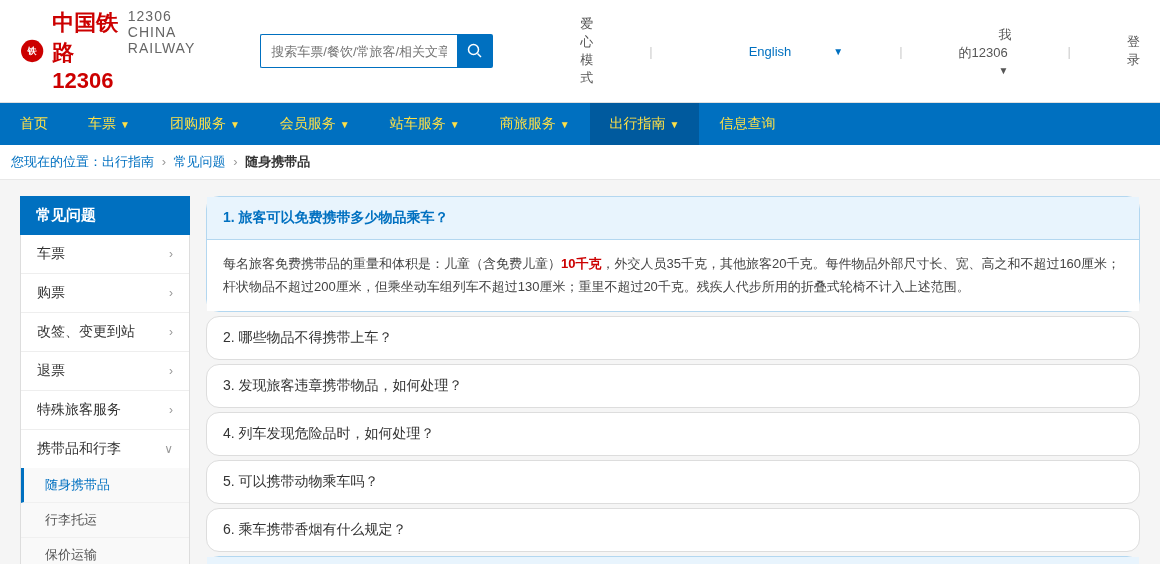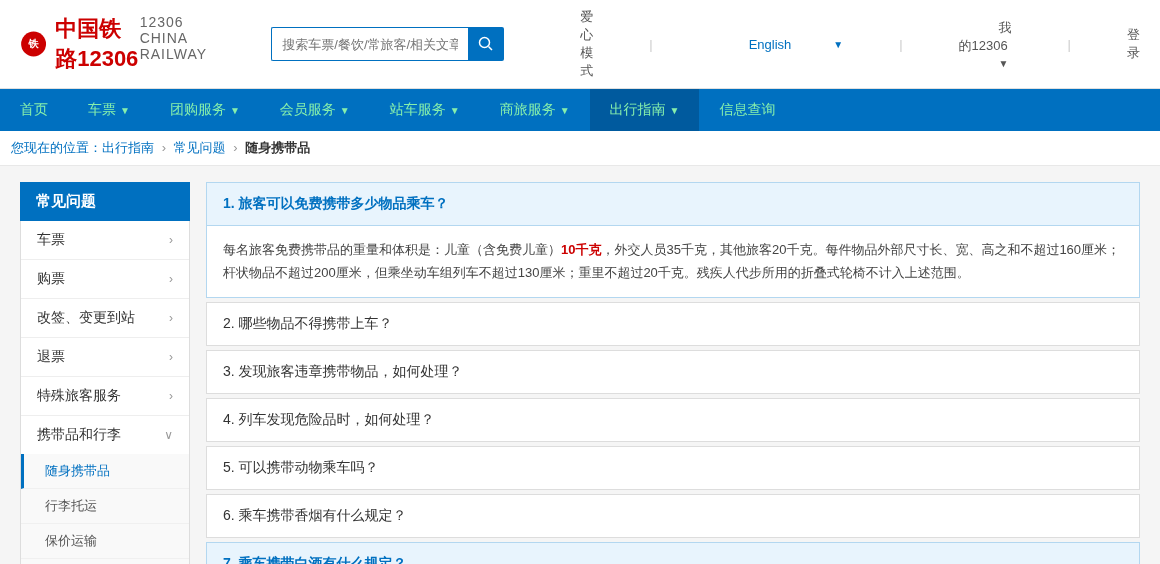--- a/index.html
+++ b/index.html
@@ -5,32 +5,32 @@
     * { margin: 0; padding: 0; box-sizing: border-box; }
     body { font-family: "Microsoft YaHei", SimHei, Arial, sans-serif; font-size: 14px; color: #333; background: #f5f5f5; }
 
     
     .header { background: #fff; border-bottom: 1px solid #e0e0e0; padding: 8px 20px; display: flex; align-items: center; justify-content: space-between; }
     .logo-area { display: flex; align-items: center; gap: 8px; }
     .logo-icon { width: 48px; height: 48px; }
     .logo-text { display: flex; flex-direction: row; }
     .logo-title { font-size: 22px; font-weight: bold; color: #c00; }
     .logo-sub { font-size: 14px; color: #666; letter-spacing: 1px; }
-    .search-area { display: flex; align-items: flex-end; flex: 1; max-width: 380px; margin: 0 36px; }
+    .search-area { display: flex; align-items: flex-end; flex: 1; max-width: 380px; margin: 0 47px; }
     .search-input { flex: 1; height: 34px; border: 1px solid #0070c0; border-right: none; padding: 0 10px; font-size: 13px; color: #999; outline: none; border-radius: 2px 0 0 2px; }
     .search-btn { width: 36px; height: 34px; background: #0070c0; border: none; cursor: pointer; display: flex; align-items: center; justify-content: center; border-radius: 0 2px 2px 0; }
     .header-right { display: flex; align-items: center; gap: 16px; font-size: 13px; color: #555; }
     .header-right span { cursor: pointer; margin-left: 40px; }
     .header-right .separator { color: #ccc; }
     .lang-item { display: flex; align-items: center; gap: 2px; color: #0070c0; }
     .chevron-small { font-size: 10px; }
 
     
     .nav { background: #0070c0; display: flex; align-items: stretch; }
-    .nav-item { padding: 12px 20px; color: #86efac; font-size: 14px; cursor: pointer; display: flex; align-items: center; gap: 4px; white-space: nowrap; }
+    .nav-item { padding: 12px 20px; color: #fde047; font-size: 14px; cursor: pointer; display: flex; align-items: center; gap: 4px; white-space: nowrap; }
     .nav-item.active { background: #005a9e; }
     .nav-item .nav-chevron { font-size: 10px; }
 
     
     .breadcrumb { padding: 8px 11px; font-size: 13px; color: #666; background: #fff; border-bottom: 1px solid #e8e8e8; }
     .breadcrumb a { color: #0070c0; text-decoration: none; }
     .breadcrumb .sep { margin: 0 4px; color: #999; }
     .breadcrumb .current { color: #333; font-weight: bold; }
 
     
@@ -42,21 +42,21 @@
     .sidebar-menu { background: #fff; border: 1px solid #ddd; border-top: none; }
     .sidebar-item { border-bottom: 1px solid #eee; }
     .sidebar-item-main { display: flex; align-items: center; justify-content: space-between; padding: 10px 16px; cursor: pointer; color: #333; font-size: 14px; }
     .sidebar-item-main .arrow { color: #999; font-size: 12px; }
     .sidebar-sub { background: #f9f9f9; }
     .sidebar-sub-item { padding: 8px 24px; font-size: 13px; color: #555; cursor: pointer; border-bottom: 1px solid #f0f0f0; }
     .sidebar-sub-item.active { color: #0070c0; border-left: 3px solid #0070c0; padding-left: 21px; }
 
     
     .faq-content { flex: 1; }
-    .faq-item { background: #fff; border: 1px solid #ddd; margin-bottom: 4px; border-radius: 0; }
+    .faq-item { background: #fff; border: 1px solid #ddd; margin-bottom: 4px; border-radius: 13px; }
     .faq-item.expanded { border-color: #b3d7f0; }
     .faq-question { padding: 12px 16px; cursor: pointer; font-size: 14px; color: #333; display: flex; align-items: center; }
     .faq-item.expanded .faq-question { background: #e8f4fd; color: #0070c0; font-weight: bold; border-bottom: 1px solid #b3d7f0; }
     .faq-answer { padding: 12px 16px; font-size: 13px; color: #444; line-height: 1.8; background: #fff; }
     .faq-answer .highlight { color: #c00; font-weight: bold; }
   </style>
 </head>
 <body>
 
 <div class="header">

